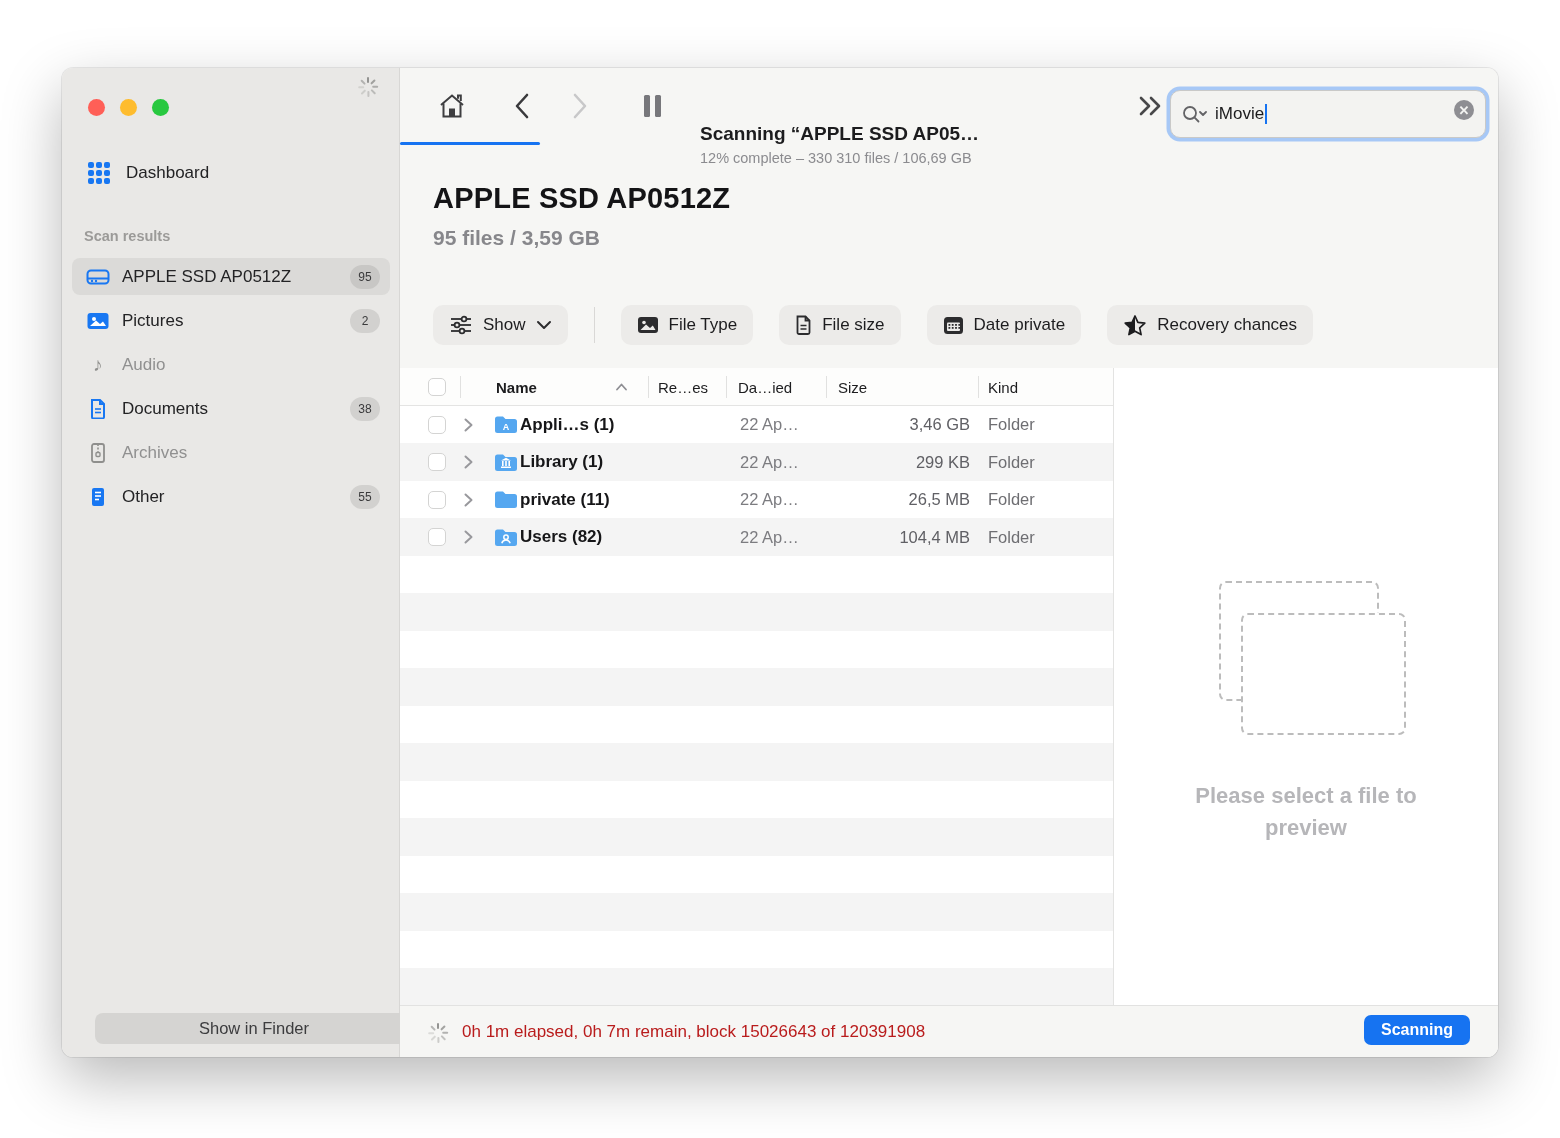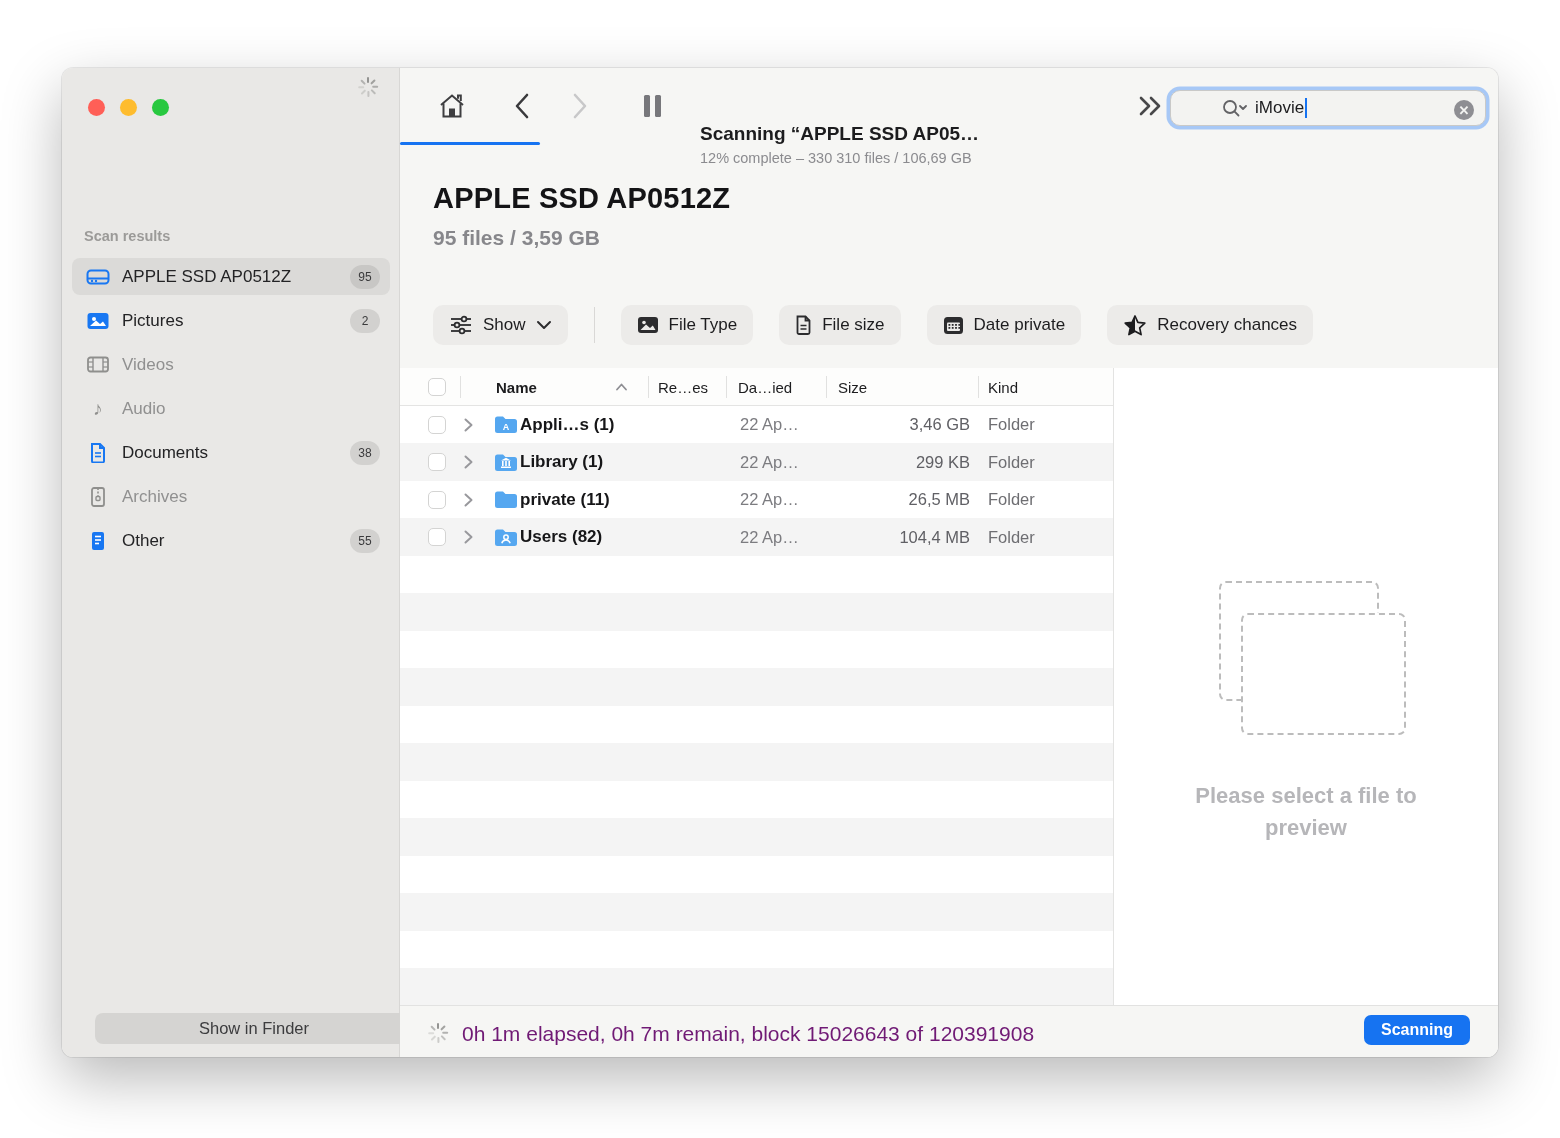--- a/index.html
+++ b/index.html
@@ -63,21 +63,21 @@
   .tb-home { left:36px; width:32px; height:32px; }
   .tb-back { left:108px; width:28px; height:32px; }
   .tb-fwd { left:166px; width:28px; height:32px; }
   .tb-pause { left:240px; width:24px; height:32px; display:flex; gap:5px; align-items:center; }
   .tb-pause i { width:6px; height:22px; background:#77777b; border-radius:1.5px; }
   .scan-block { position:absolute; left:300px; top:16px; width:360px; }
   .scan-title { font-size:19px; font-weight:700; color:#1c1c1e; white-space:nowrap;margin-top:39px; }
   .scan-sub { margin-top:5px; font-size:14.5px; color:#8b8b8f; white-space:nowrap; }
   .tb-more { position:absolute; left:736px; top:26px; width:30px; height:24px; }
 
-  .search-field { position:absolute; right:12px; top:22px; width:316px; height:36px; border-radius:10px; background:#f3f3f1; border:1px solid #c9c9c8; box-shadow:0 0 0 3.5px #a7c8f6; display:flex; align-items:center;padding-left:40px; }
+  .search-field { position:absolute; right:12px; top:22px; width:316px; height:48px; border-radius:10px; background:#f3f3f1; border:1px solid #c9c9c8; box-shadow:0 0 0 3.5px #a7c8f6; display:flex; align-items:center; }
   .search-text { margin-left:8px; font-size:17px; color:#1c1c1e; }
   .caret { width:2px; height:20px; background:#1673f1; margin-left:1px; }
   .clear-btn { position:absolute; right:11px; top:9px; width:20px; height:20px; border-radius:50%; background:#8e8e93; color:#f3f3f1; display:flex; align-items:center; justify-content:center; font-size:13px; font-weight:700; }
 
   
   .page-title { position:absolute; left:33px; top:114px; font-size:29px; font-weight:800; letter-spacing:.2px; color:#141416; }
   .page-sub { position:absolute; left:33px; top:158px; font-size:21px; font-weight:700; color:#87878b; }
 
   
   .filters { position:absolute; left:33px; top:237px; height:40px; display:flex; align-items:center; }
@@ -105,37 +105,51 @@
   
   .preview { position:absolute; left:713px; top:300px; right:0; height:637px; background:#ffffff; border-left:1px solid #e3e3e2; }
   .ph-rect { position:absolute; border:2.5px dashed #bcbcbc; border-radius:7px; }
   .ph-back { left:105px; top:213px; width:160px; height:120px; }
   .ph-front { left:127px; top:245px; width:165px; height:122px; background:#fff; }
   .ph-text { position:absolute; left:50%; top:412px; transform:translateX(-50%); width:250px; text-align:center; font-size:22px; font-weight:700; color:#b6b6b9; line-height:1.45; }
 
   
   .statusbar { position:absolute; left:0; right:0; bottom:0; height:52px; border-top:1px solid #e2e2e1; background:#f6f6f4; }
   .sb-spinner { position:absolute; left:27px; top:16px; }
-  .sb-text { position:absolute; left:62px; top:16px; font-size:21px; color:#701a75; }
+  .sb-text { position:absolute; left:62px; top:16px; font-size:17px; color:#b91c1c; }
   .recover-btn { position:absolute; right:28px; top:9px; height:30px; padding:0 17px; border:none; border-radius:7px; background:#1673f1; color:#fff; font-size:16px; font-weight:600; font-family:inherit; }
 
   svg { display:block; }
 </style>
 </head>
 <body>
 
 <div class="window">
 
   <div class="sidebar">
     <div class="traffic">
       <span class="tl-red"></span>
       <span class="tl-yellow"></span>
       <span class="tl-green"></span>
     </div>
 
+    <div class="dash-item">
+      <div class="grid-icon">
+          <i></i>
+          <i></i>
+          <i></i>
+          <i></i>
+          <i></i>
+          <i></i>
+          <i></i>
+          <i></i>
+          <i></i>
+        </div>
+      <div class="dash-label">Dashboard</div>
+    </div>
     <div class="spinner dash-spinner">
         <i></i>
         <i></i>
         <i></i>
         <i></i>
         <i></i>
         <i></i>
         <i></i>
         <i></i>
       </div>
@@ -162,34 +176,20 @@
           <svg width="22" height="18" viewBox="0 0 22 18">
               <rect x="0.5" y="1" width="21" height="16" rx="3" fill="#1877f2"></rect>
               <circle cx="7" cy="7" r="2" fill="#fff"></circle>
               <path d="M3 14 L9 8.5 L13 12 L16 9.5 L19 14 Z" fill="#fff"></path>
             </svg>
         </span>
         <span class="s-label">Pictures</span>
         <span class="badge">2</span>
       </div>
 
-      <div class="side-item disabled">
-        <span class="s-icon">
-          <svg width="22" height="17" viewBox="0 0 22 17">
-              <rect x="1" y="1.5" width="20" height="14" rx="2.5" fill="none" stroke="#8f8f8d" stroke-width="1.8"></rect>
-              <line x1="6" y1="1.5" x2="6" y2="15.5" stroke="#8f8f8d" stroke-width="1.4"></line>
-              <line x1="16" y1="1.5" x2="16" y2="15.5" stroke="#8f8f8d" stroke-width="1.4"></line>
-              <line x1="1" y1="6" x2="6" y2="6" stroke="#8f8f8d" stroke-width="1.2"></line>
-              <line x1="1" y1="11" x2="6" y2="11" stroke="#8f8f8d" stroke-width="1.2"></line>
-              <line x1="16" y1="6" x2="21" y2="6" stroke="#8f8f8d" stroke-width="1.2"></line>
-              <line x1="16" y1="11" x2="21" y2="11" stroke="#8f8f8d" stroke-width="1.2"></line>
-            </svg>
-        </span>
-        <span class="s-label">Videos</span>
-      </div>
 
       <div class="side-item disabled">
         <span class="s-icon">
             <span class="note-glyph">♪</span>
           </span>
         <span class="s-label">Audio</span>
       </div>
 
       <div class="side-item">
         <span class="s-icon">

